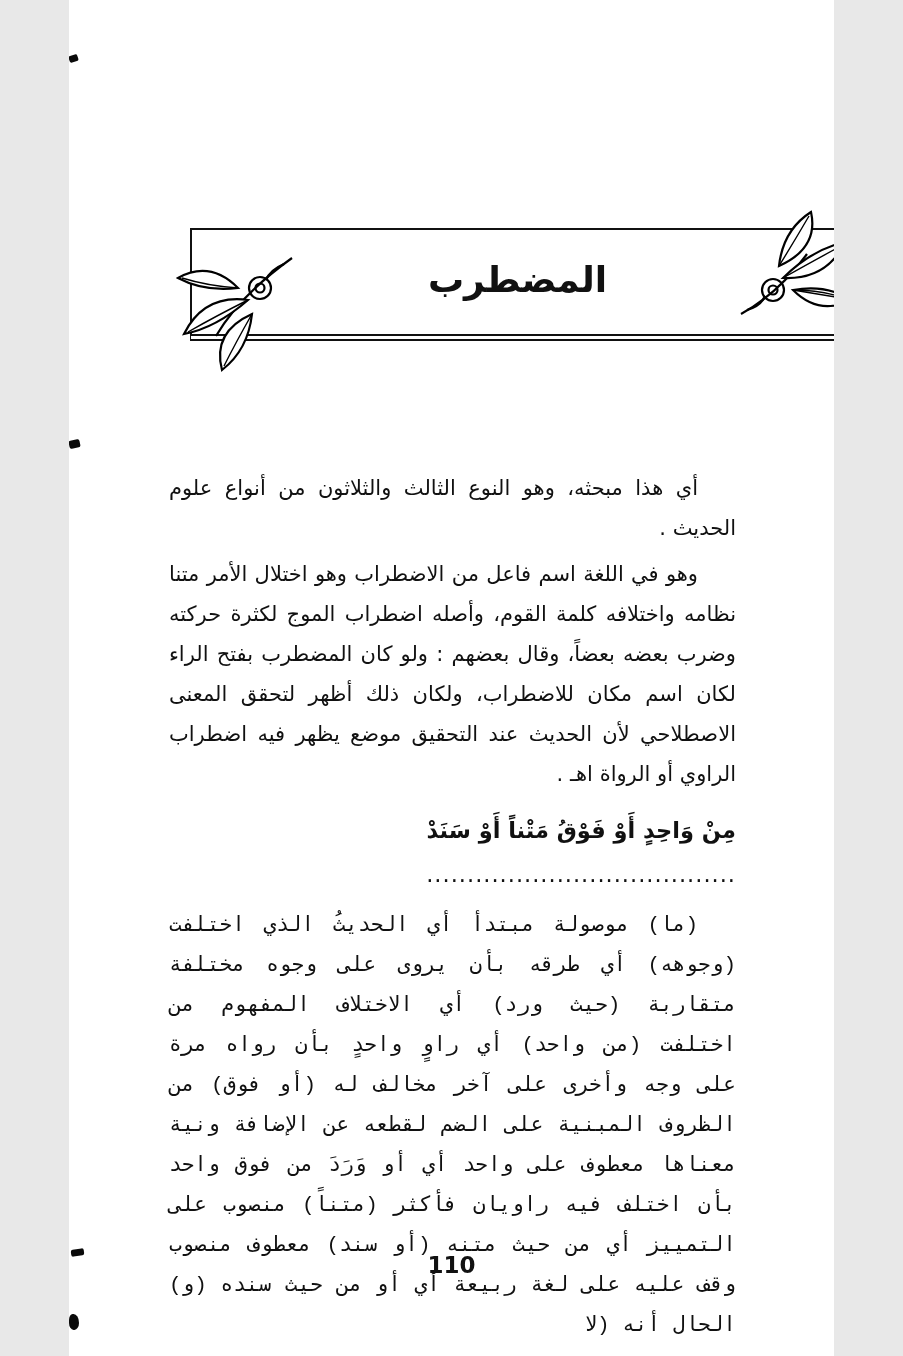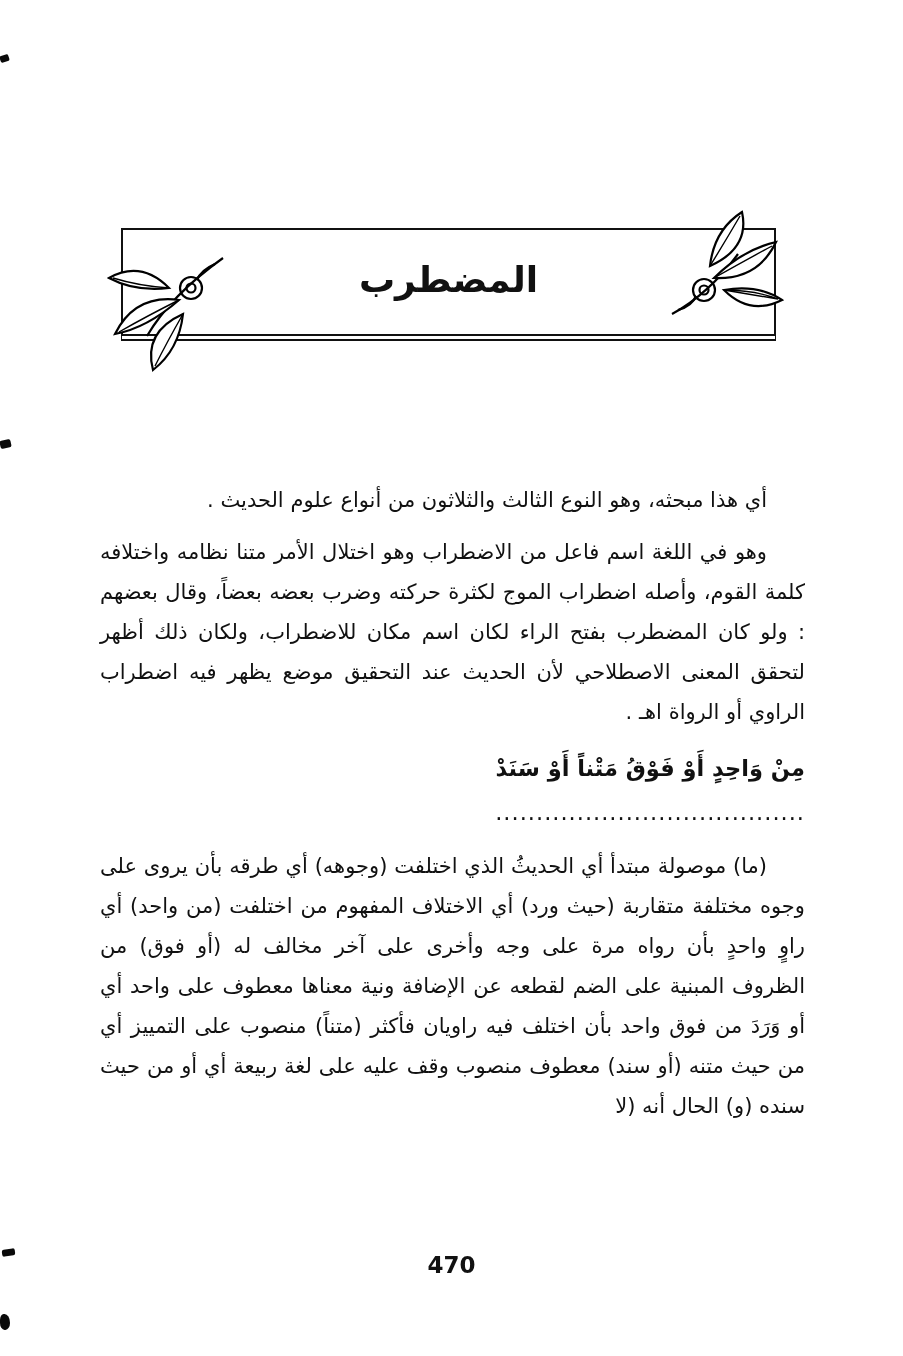--- a/index.html
+++ b/index.html
@@ -2,21 +2,21 @@
 <html><head>
 <meta charset="utf-8">
 <style>
   html, body {
     margin: 0;
     padding: 0;
     background: #e8e8e8;
   }
   .page {
     position: relative;
-    width: 903px;
+    width: 765px;
     height: 1356px;
     margin: 0 auto;
     background: #ffffff;
     overflow: hidden;
     font-family: "DejaVu Sans", sans-serif;
     color: #111;
   }
 
   
   .scan-mark {
@@ -58,21 +58,21 @@
     position: absolute;
     top: 468px;
     right: 98px;
     left: 100px;
     direction: rtl;
     text-align: justify;
     font-size: 21px;
     line-height: 40px;
   }
   .body-text p {
-    margin: 12px 0 6px 0;
+    margin: 0 0 6px 0;
     text-indent: 38px;
   }
   .para-terminology { margin-top: 8px; }
 
   
   .poetry {
     direction: rtl;
     margin: 14px 0 10px 0;
     font-weight: bold;
     font-size: 22.5px;
@@ -85,21 +85,21 @@
   .poetry-line .hemistich { white-space: nowrap; }
   .poetry-line .hemistich-left { margin-left: 4px; }
   .poetry-dots {
     font-weight: normal;
     letter-spacing: 1px;
     margin-left: 150px;
     overflow: hidden;
     white-space: nowrap;
   }
 
-  .para-commentary { margin-top: 10px; }
+  .para-commentary { margin-top: 10px; font-family: Liberation Mono, monospace; }
 
   
   .page-number {
     position: absolute;
     top: 1252px;
     left: 0;
     width: 100%;
     text-align: center;
     direction: rtl;
     font-size: 23px;
@@ -163,14 +163,14 @@
         <span class="hemistich hemistich-left">مِنْ وَاحِدٍ أَوْ فَوْقُ مَتْناً أَوْ سَنَدْ</span>
       </div>
       <div class="poetry-line">
         <span class="poetry-dots">......................................</span>
       </div>
     </div>
 
     <p class="para-commentary">(ما) موصولة مبتدأ أي الحديثُ الذي اختلفت (وجوهه) أي طرقه بأن يروى على وجوه مختلفة متقاربة (حيث ورد) أي الاختلاف المفهوم من اختلفت (من واحد) أي راوٍ واحدٍ بأن رواه مرة على وجه وأخرى على آخر مخالف له (أو فوق) من الظروف المبنية على الضم لقطعه عن الإضافة ونية معناها معطوف على واحد أي أو وَرَدَ من فوق واحد بأن اختلف فيه راويان فأكثر (متناً) منصوب على التمييز أي من حيث متنه (أو سند) معطوف منصوب وقف عليه على لغة ربيعة أي أو من حيث سنده (و) الحال أنه (لا</p>
   </div>
 
-  <div class="page-number">470</div>
+  <div class="page-number">110</div>
 </div>
 
 </body></html>

